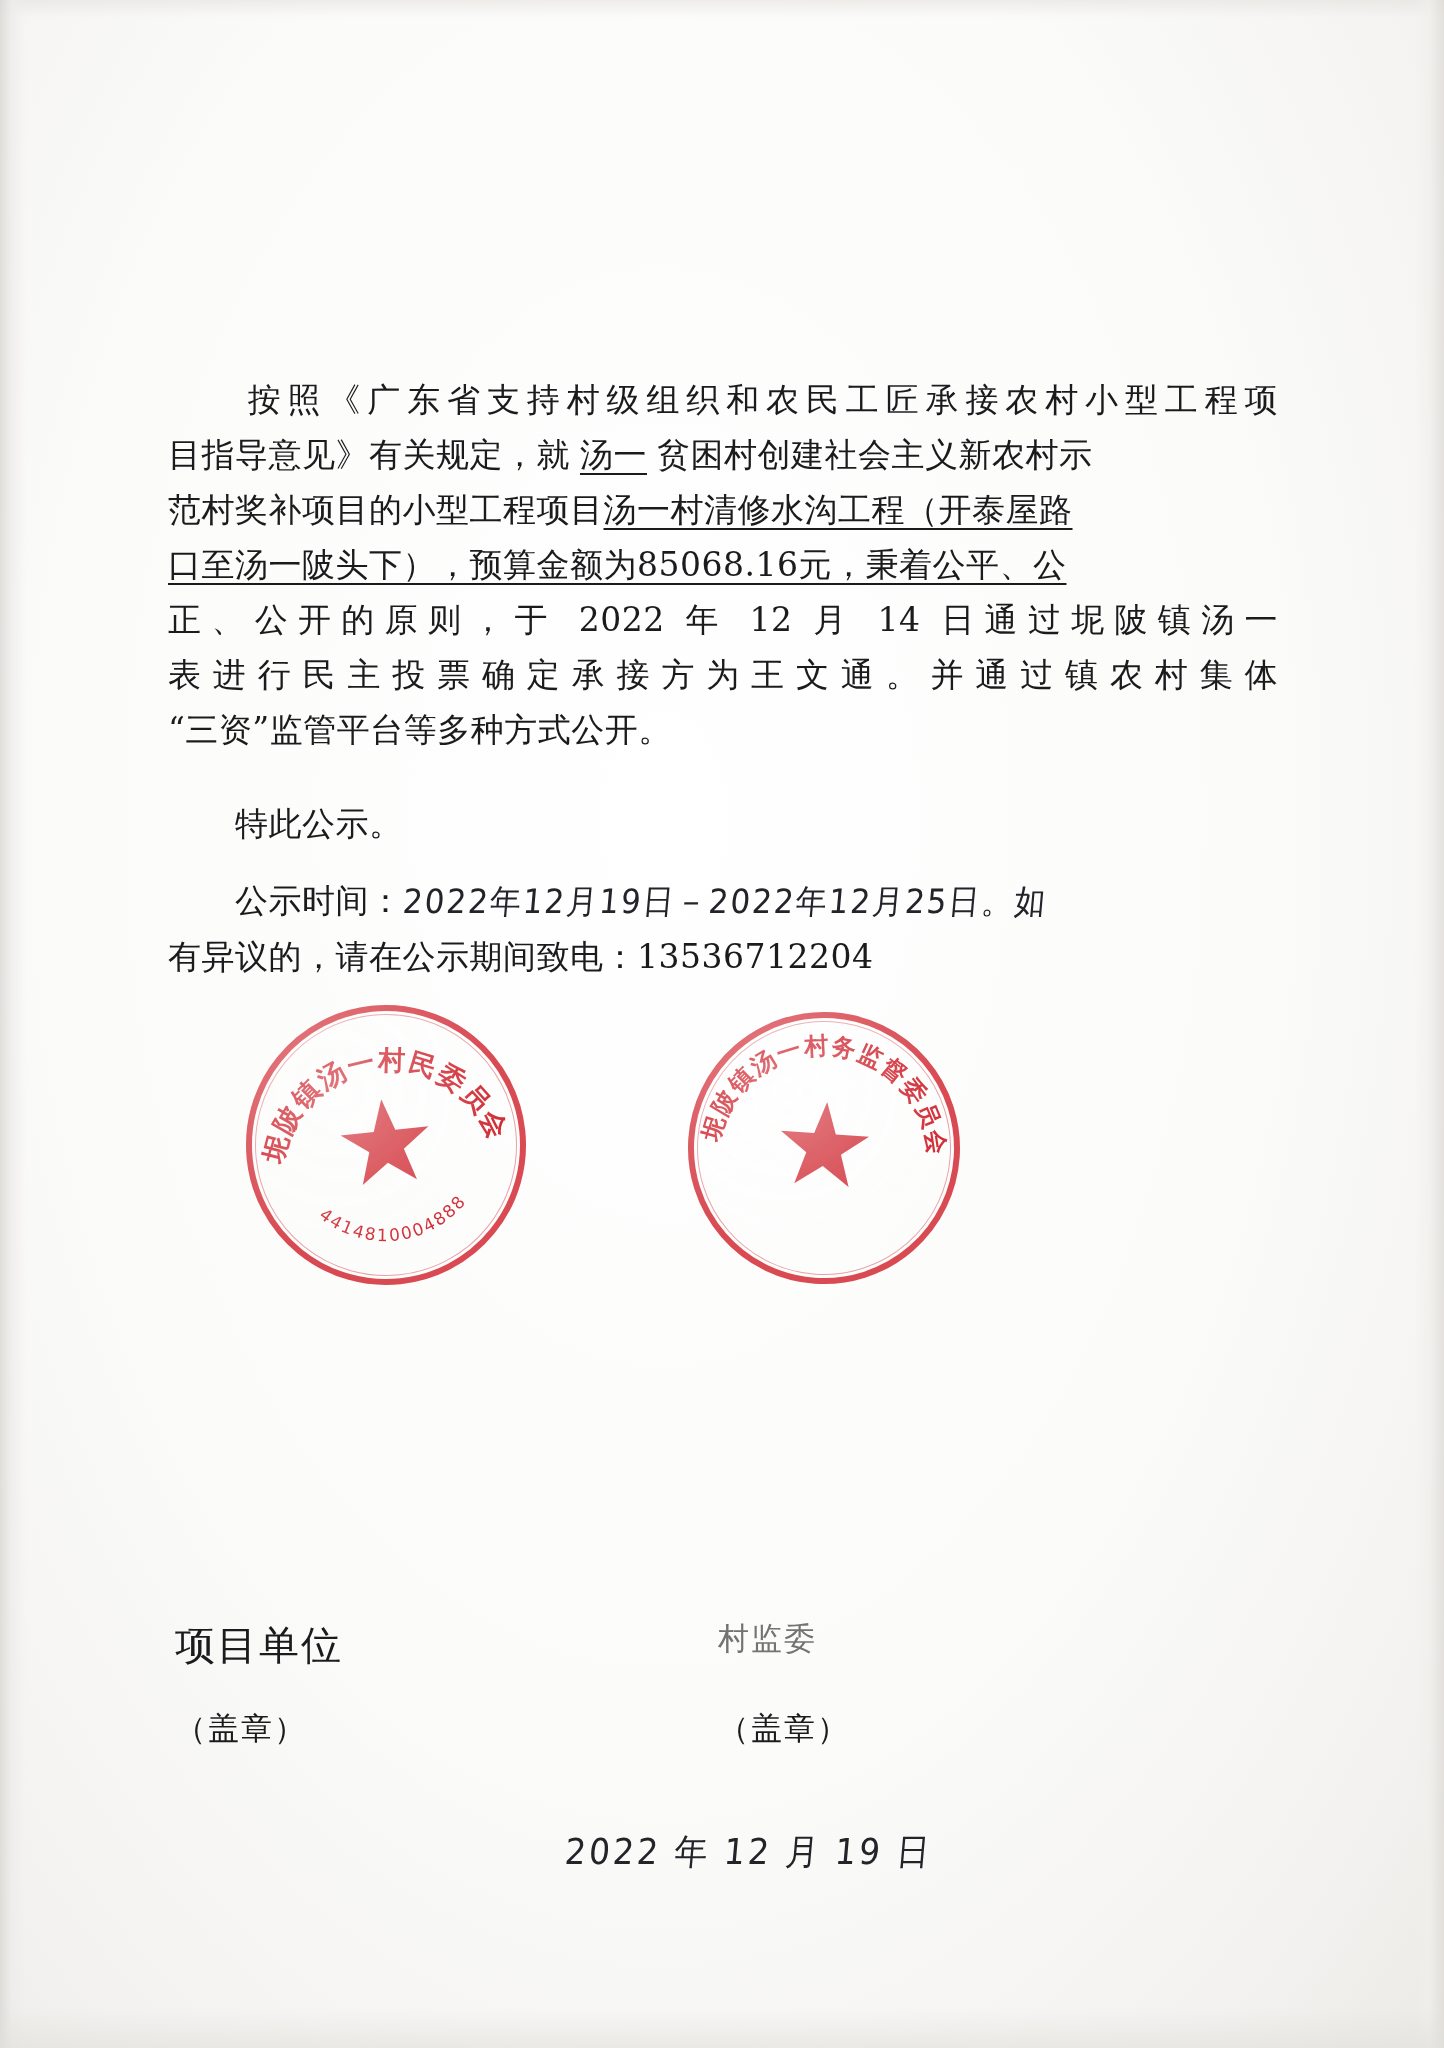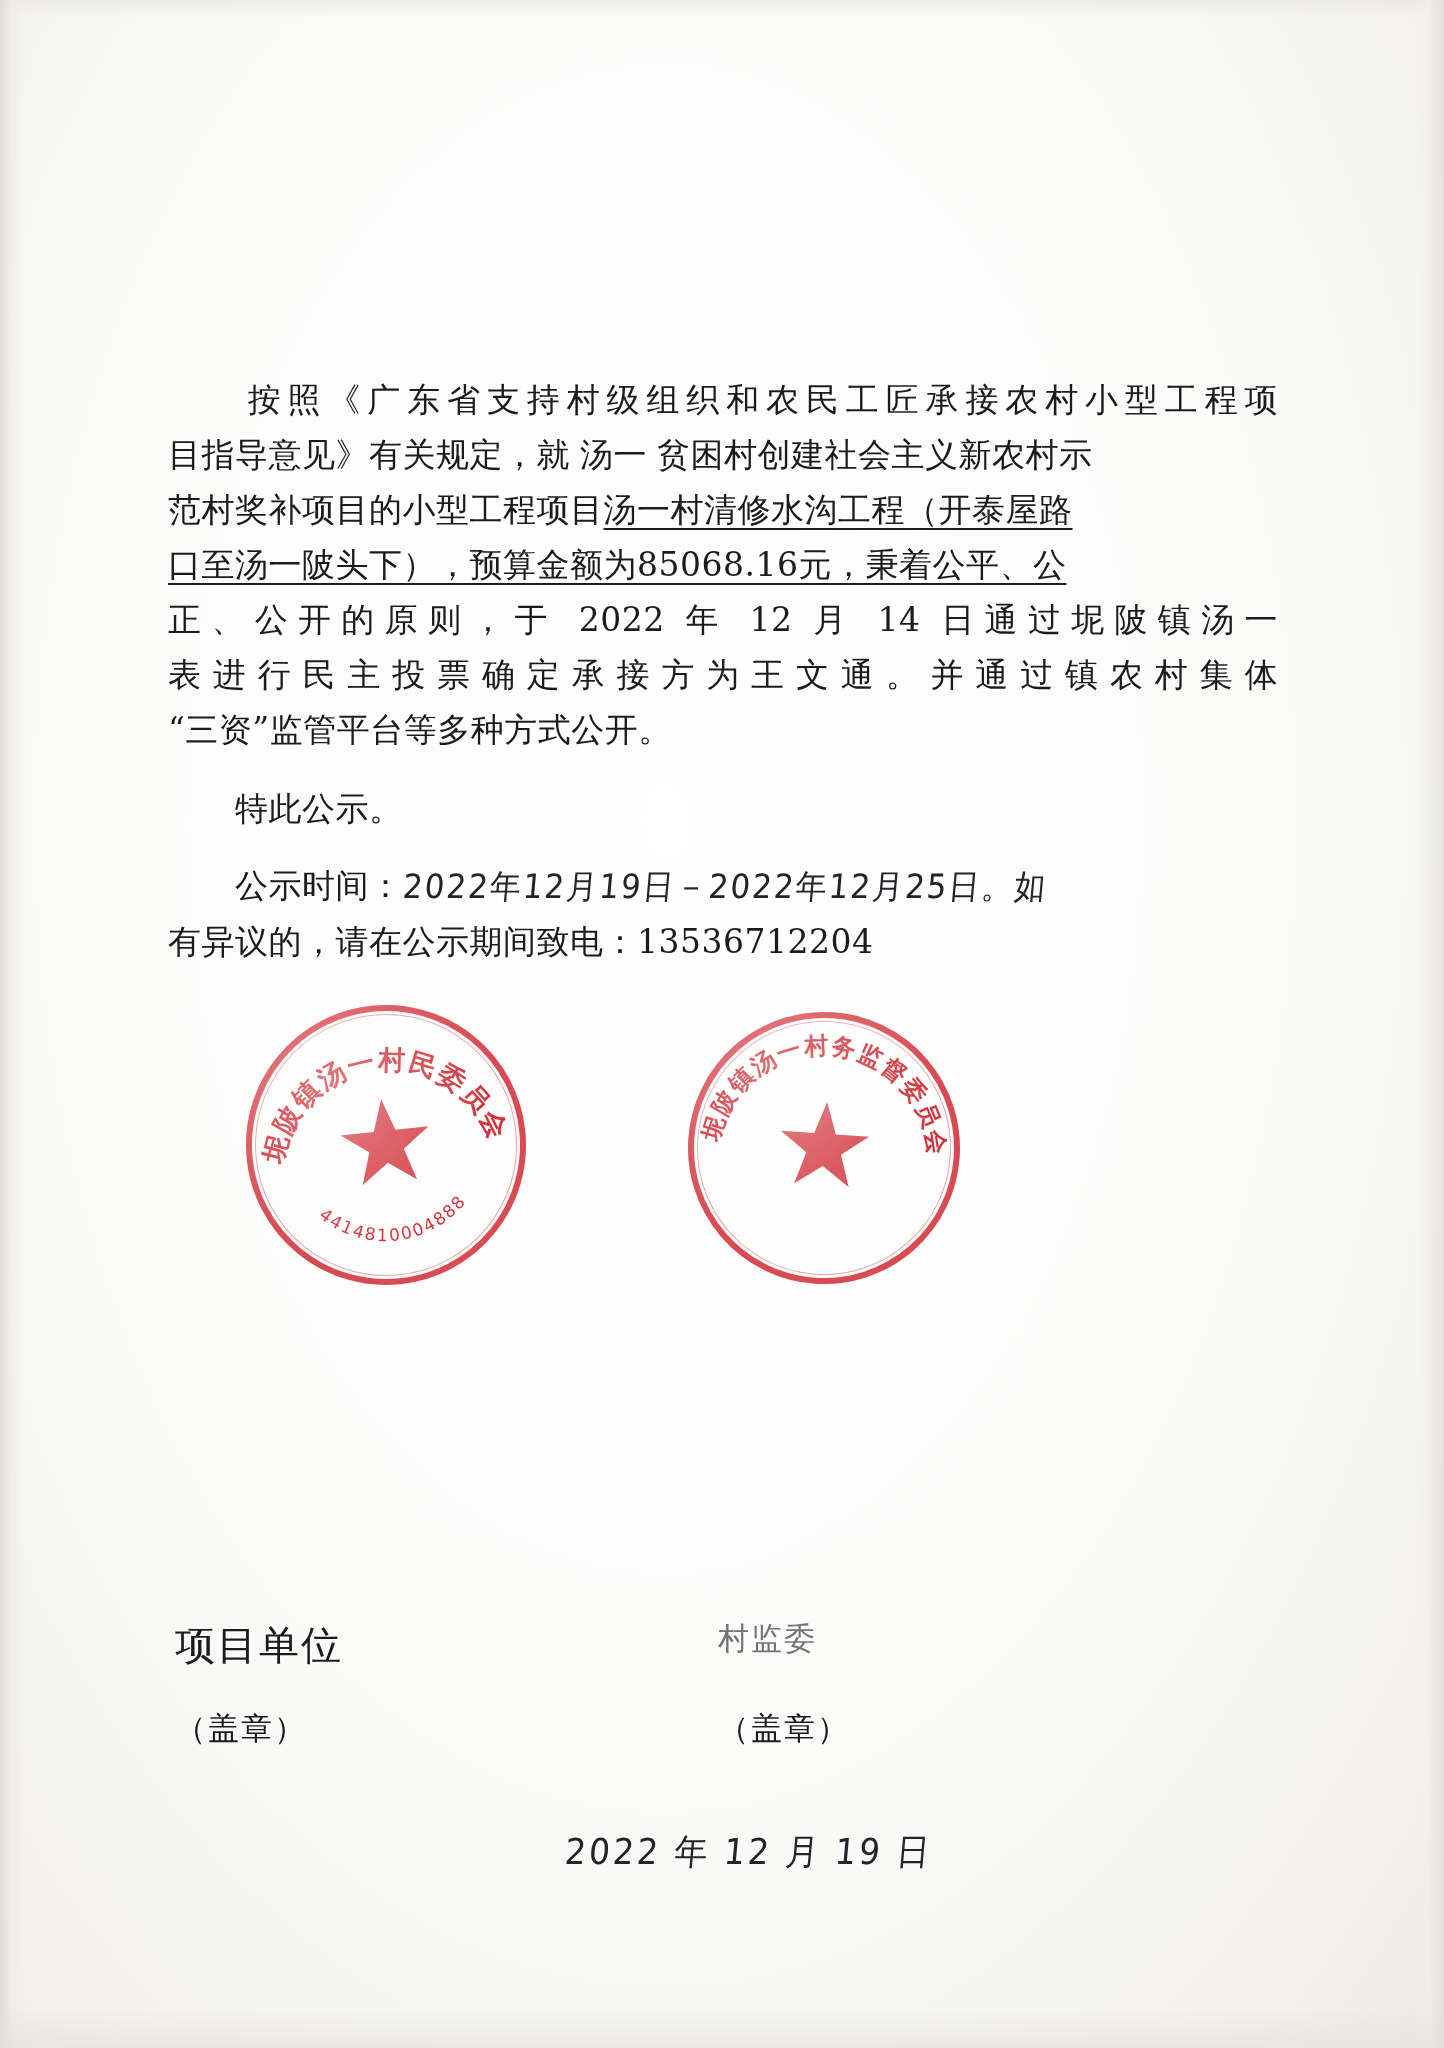--- a/index.html
+++ b/index.html
@@ -67,20 +67,21 @@
     font-family:"DejaVu Serif","Liberation Serif",serif;
   }
   .p-line .u{
     text-decoration:underline;
     text-underline-offset:7px;
     text-decoration-thickness:2px;
   }
   .p-line .blank{
     display:inline-block;
     min-width:0;
+    text-decoration:underline;
     text-underline-offset:7px;
     text-decoration-thickness:2px;
     padding:0 10px;
   }
   .justified{
     text-align:justify;
     text-align-last:justify;
     white-space:normal;
   }
 
@@ -186,21 +187,21 @@
     <div class="p-line"><span>目指导意见》有关规定，就</span><span class="blank">汤一</span><span>贫困村创建社会主义新农村示</span></div>
 
     <div class="p-line"><span>范村奖补项目的小型工程项目</span><span class="u">汤一村清修水沟工程（开泰屋路</span></div>
 
     <div class="p-line"><span class="u">口至汤一陂头下），预算金额为85068.16元，秉着公平、公</span></div>
 
     <div class="p-line justified">正、公开的原则，于 2022 年 12 月 14 日通过坭陂镇汤一</div>
     <div class="p-line justified">表进行民主投票确定承接方为王文通。并通过镇农村集体</div>
     <div class="p-line">“三资”监管平台等多种方式公开。</div>
 
-    <div class="p-line" style="margin-top:24px;">　　特此公示。</div>
+    <div class="p-line" style="margin-top:39px;">　　特此公示。</div>
 
     <div class="p-line" style="margin-top:22px;">　　<span>公示时间：</span><span class="hand">2022年12月19日－2022年12月25日。如</span></div>
 
     <div class="p-line">有异议的，请在公示期间致电：13536712204</div>
   </div>
 
   <div class="seal seal-left">
     <div class="ring"></div>
     <div class="ring2"></div>
     <div class="star"></div>

